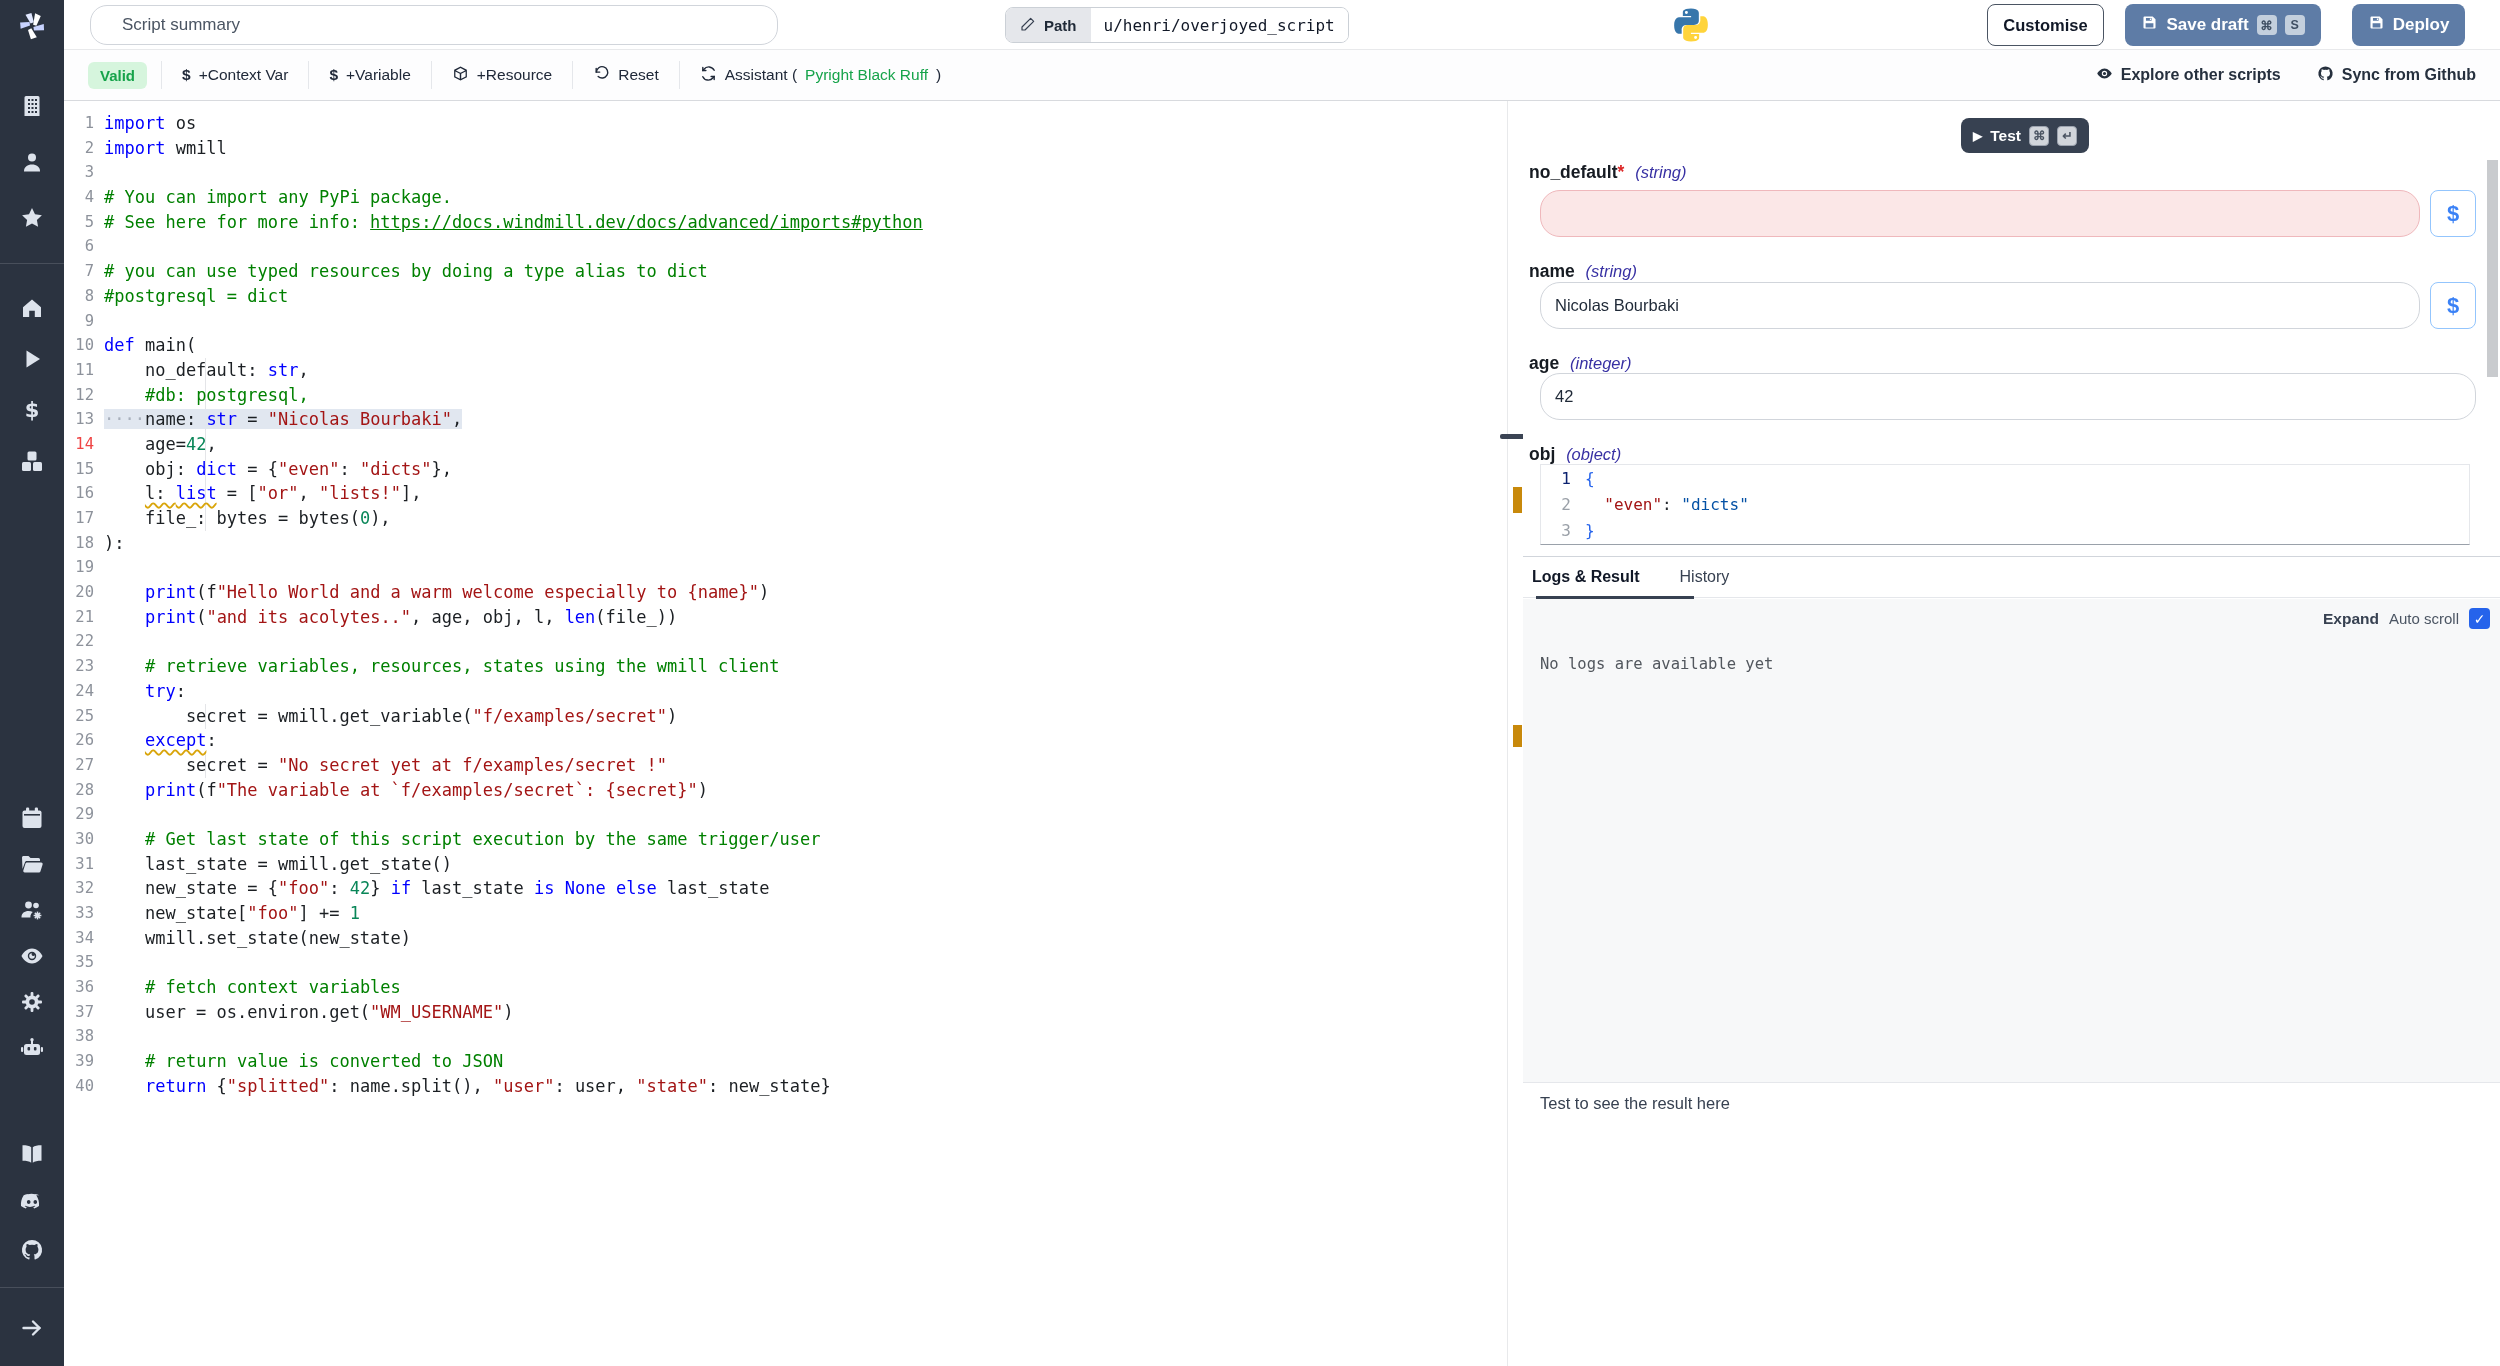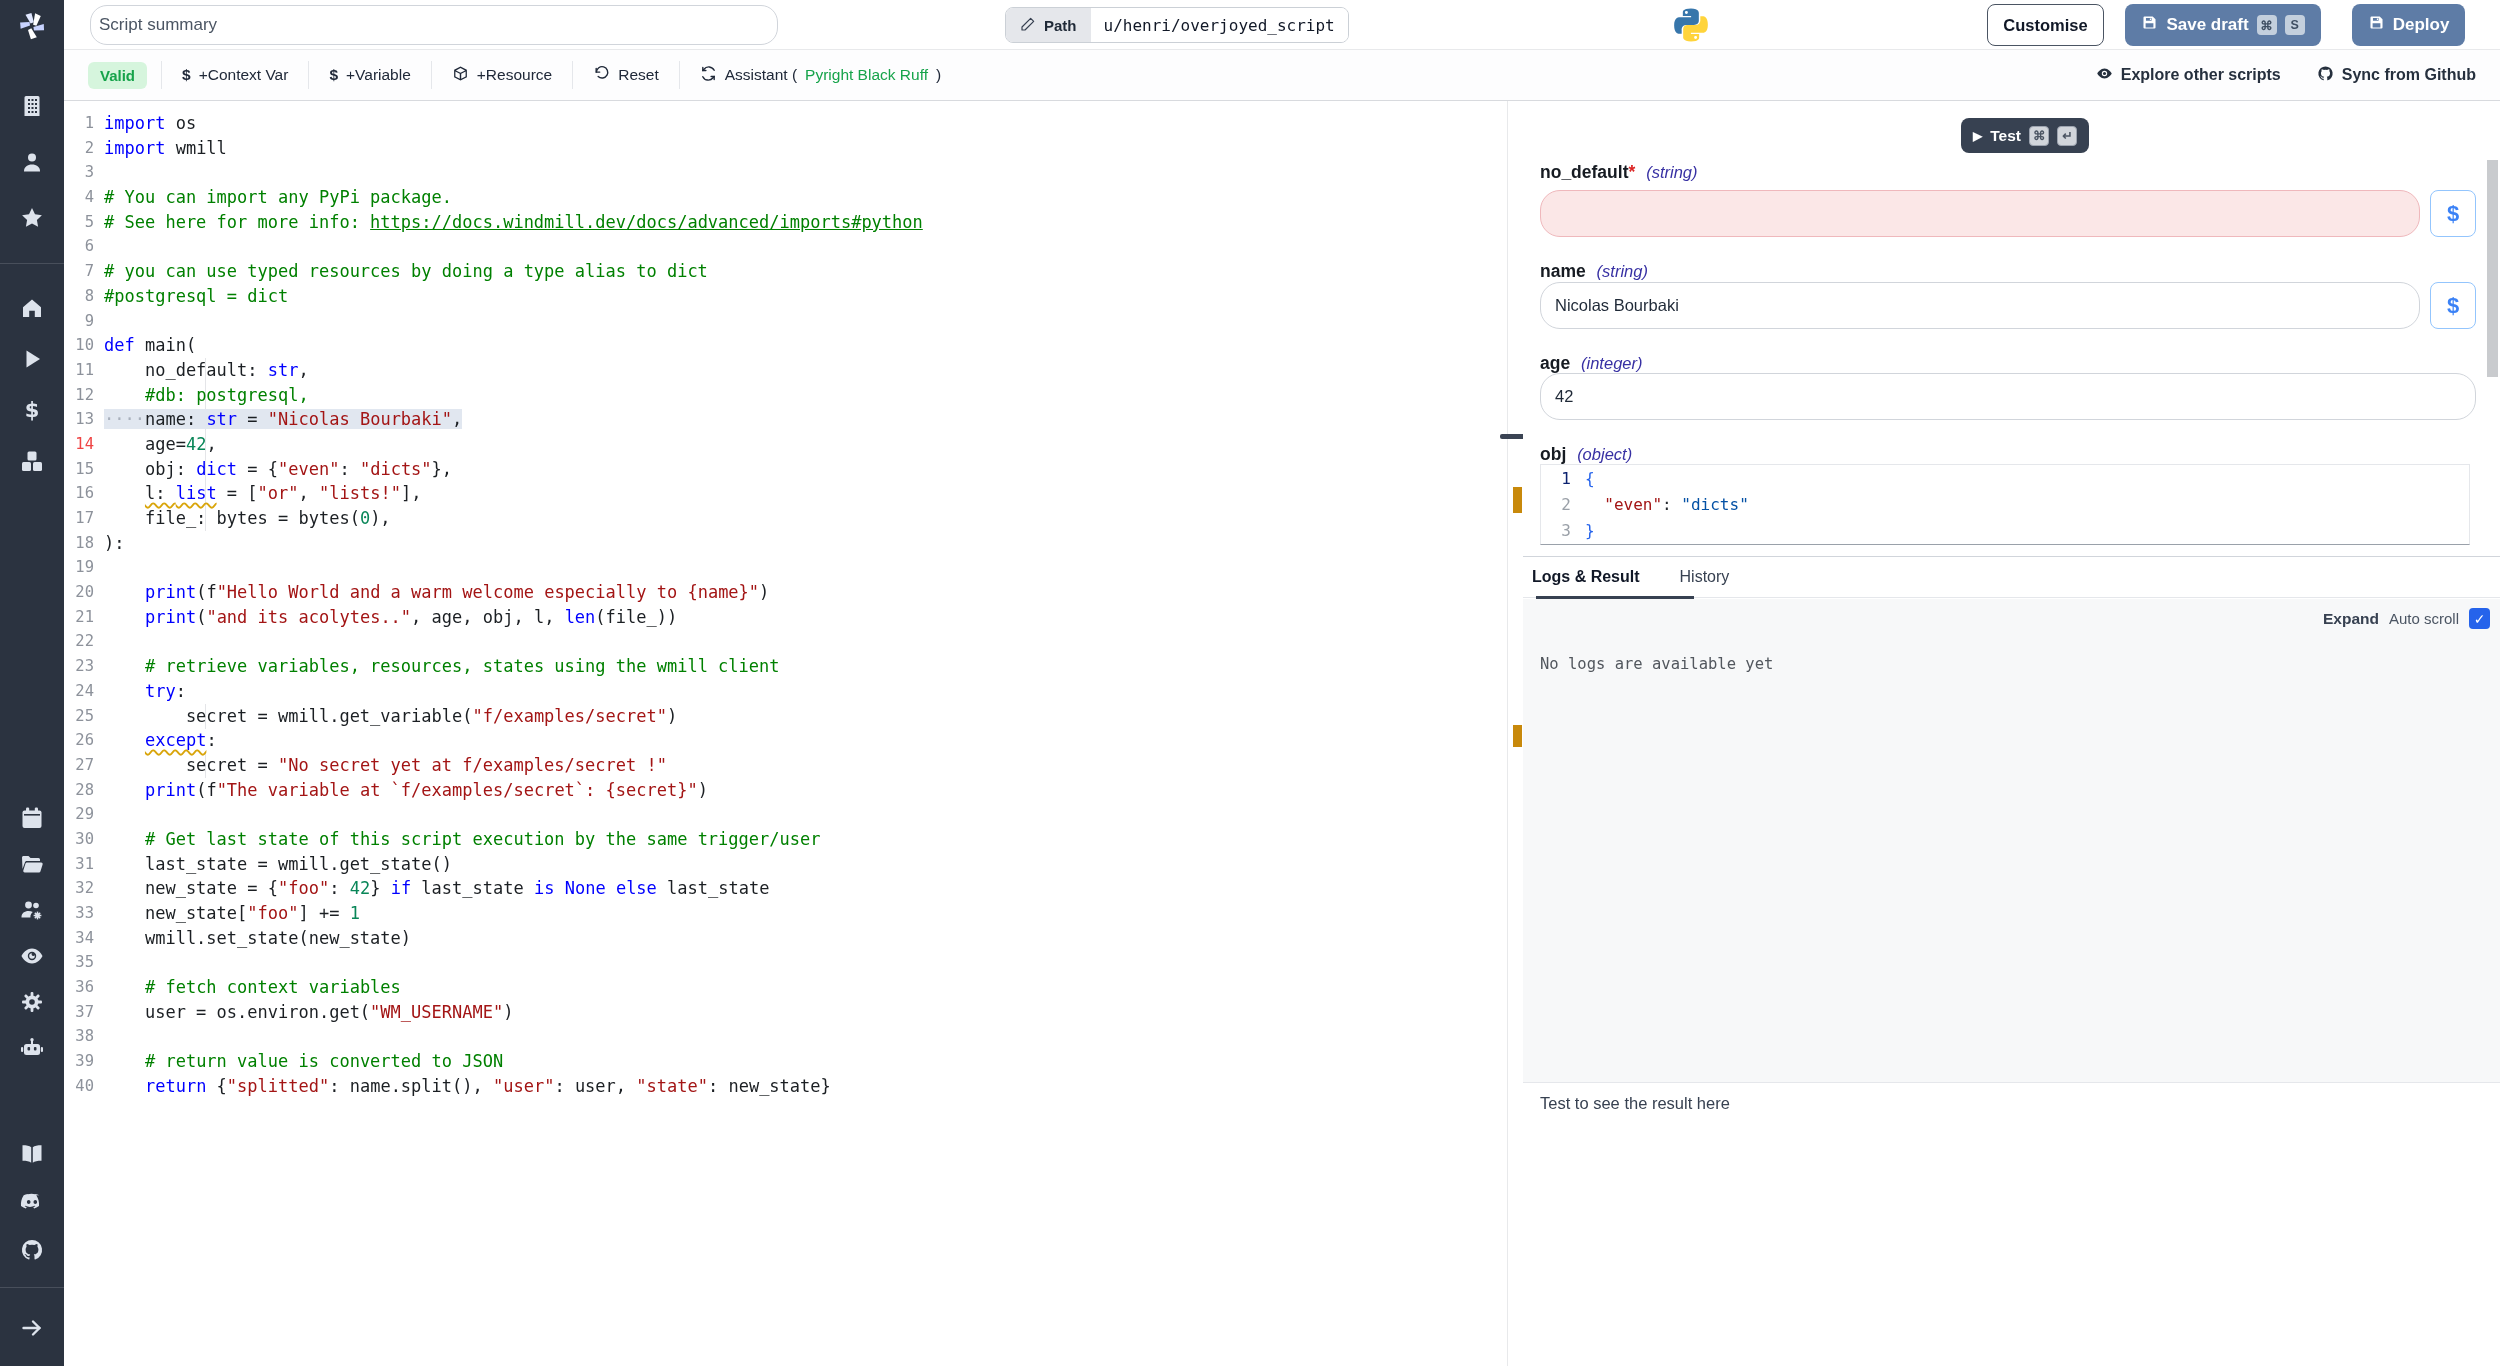--- a/index.html
+++ b/index.html
@@ -13,21 +13,21 @@
   .sb-group { position:absolute; left:0; width:64px; display:flex; flex-direction:column; align-items:center; }
   .sb-item { width:24px; height:24px; cursor:pointer; }
   .sb-item svg { width:24px; height:24px; display:block; }
   .sb-g0 { top:94px; gap:32px; } .sb-g1 { top:296px; gap:27px; }
   .sb-g2 { top:806px; gap:22px; } .sb-g3 { top:1142px; gap:24px; }
   .sb-g4 { top:1316px; }
   .sb-divider { position:absolute; left:0; width:64px; height:1px; background:rgba(255,255,255,0.14); }
 
   
   #topbar { position:absolute; left:64px; top:0; width:2436px; height:50px; background:#fff; border-bottom:1px solid #e8e9eb; }
-  #summary-input { position:absolute; left:26px; top:5px; width:688px; height:40px; border:1px solid #d1d5db; border-radius:17px; padding:0 8px; font-size:17px; color:#1f2937; font-family:"Liberation Sans",sans-serif; outline:none; }
+  #summary-input { position:absolute; left:26px; top:5px; width:688px; height:40px; border:1px solid #d1d5db; border-radius:17px; padding:0 31px; font-size:17px; color:#1f2937; font-family:"Liberation Sans",sans-serif; outline:none; }
   #summary-input::placeholder { color:#4b5563; }
   #path-group { position:absolute; left:941px; top:7px; height:36px; display:flex; align-items:stretch; border:1px solid #cbd0d6; border-radius:8px; overflow:hidden; cursor:pointer; }
   #path-label { display:flex; align-items:center; gap:8px; background:#e5e7eb; padding:0 14px; font-size:15px; font-weight:600; color:#1f2937; }
   #path-label svg { width:16px; height:16px; }
   #path-value { display:flex; align-items:center; padding:0 13px; background:#fff; font-family:"DejaVu Sans Mono", monospace; font-size:16px; color:#111827; }
   #python-logo { position:absolute; left:1610px; top:8px; width:34px; height:34px; }
   #customise-btn { position:absolute; left:1923px; top:4px; width:117px; height:42px; background:#fff; border:1.6px solid #4b5563; border-radius:8px; font-size:16.5px; font-weight:600; color:#111827; cursor:pointer; font-family:inherit; }
   .blue-btn { position:absolute; top:4px; height:42px; background:#5e7ca6; border:none; border-radius:8px; color:#fff; font-weight:700; font-size:17px; display:flex; align-items:center; justify-content:center; gap:8px; cursor:pointer; font-family:inherit; }
   #savedraft-btn { left:2061px; width:196px; }
   #deploy-btn { left:2288px; width:113px; }
@@ -67,21 +67,21 @@
   .overview-marker { position:absolute; left:1513px; width:9px; background:#c8890b; }
   #marker-1 { top:487px; height:26px; }
   #marker-2 { top:725px; height:22px; }
   #pane-handle { position:absolute; left:1500px; top:434px; width:27px; height:5px; background:#3b4454; border-radius:2px; cursor:col-resize; }
 
   
   #panel { position:absolute; left:1523px; top:101px; width:977px; height:1265px; background:#fff; }
   #test-btn { position:absolute; left:438px; top:17px; height:35px; padding:0 12px; background:#374151; border:none; border-radius:8px; color:#fff; display:flex; align-items:center; gap:8px; font-size:15.5px; font-weight:700; cursor:pointer; font-family:inherit; }
   #test-btn .play-glyph { font-size:12px; }
   #test-btn .kbd { background:#d1d5db; color:#4b5563; border:1px solid #9ca3af; }
-  .field-label { position:absolute; left:17px; font-size:17.5px; font-weight:700; color:#161b22; }
+  .field-label { position:absolute; left:6px; font-size:17.5px; font-weight:700; color:#161b22; }
   .req-star { color:#dc2626; }
   .field-type { font-style:italic; font-weight:400; color:#3730a3; font-size:16.5px; margin-left:6px; }
   .f-input { position:absolute; left:17px; height:47px; border:1px solid #d1d5db; border-radius:20px; padding:0 14px; font-size:16.5px; color:#1f2937; font-family:inherit; outline:none; background:#fff; }
   #no-default-input { top:89px; width:880px; background:#fbe7e7; border-color:#efb8bc; }
   #name-input { top:181px; width:880px; }
   #age-input { top:272px; width:936px; }
   .dollar-btn { position:absolute; left:907px; width:46px; height:47px; background:#fff; border:1px solid #93c5fd; border-radius:8px; color:#3b82f6; font-size:22px; font-weight:700; cursor:pointer; font-family:inherit; }
   #dollar-btn-1 { top:89px; } #dollar-btn-2 { top:181px; }
   #lbl-no-default { top:61px; } #lbl-name { top:160px; } #lbl-age { top:252px; } #lbl-obj { top:343px; }
 

